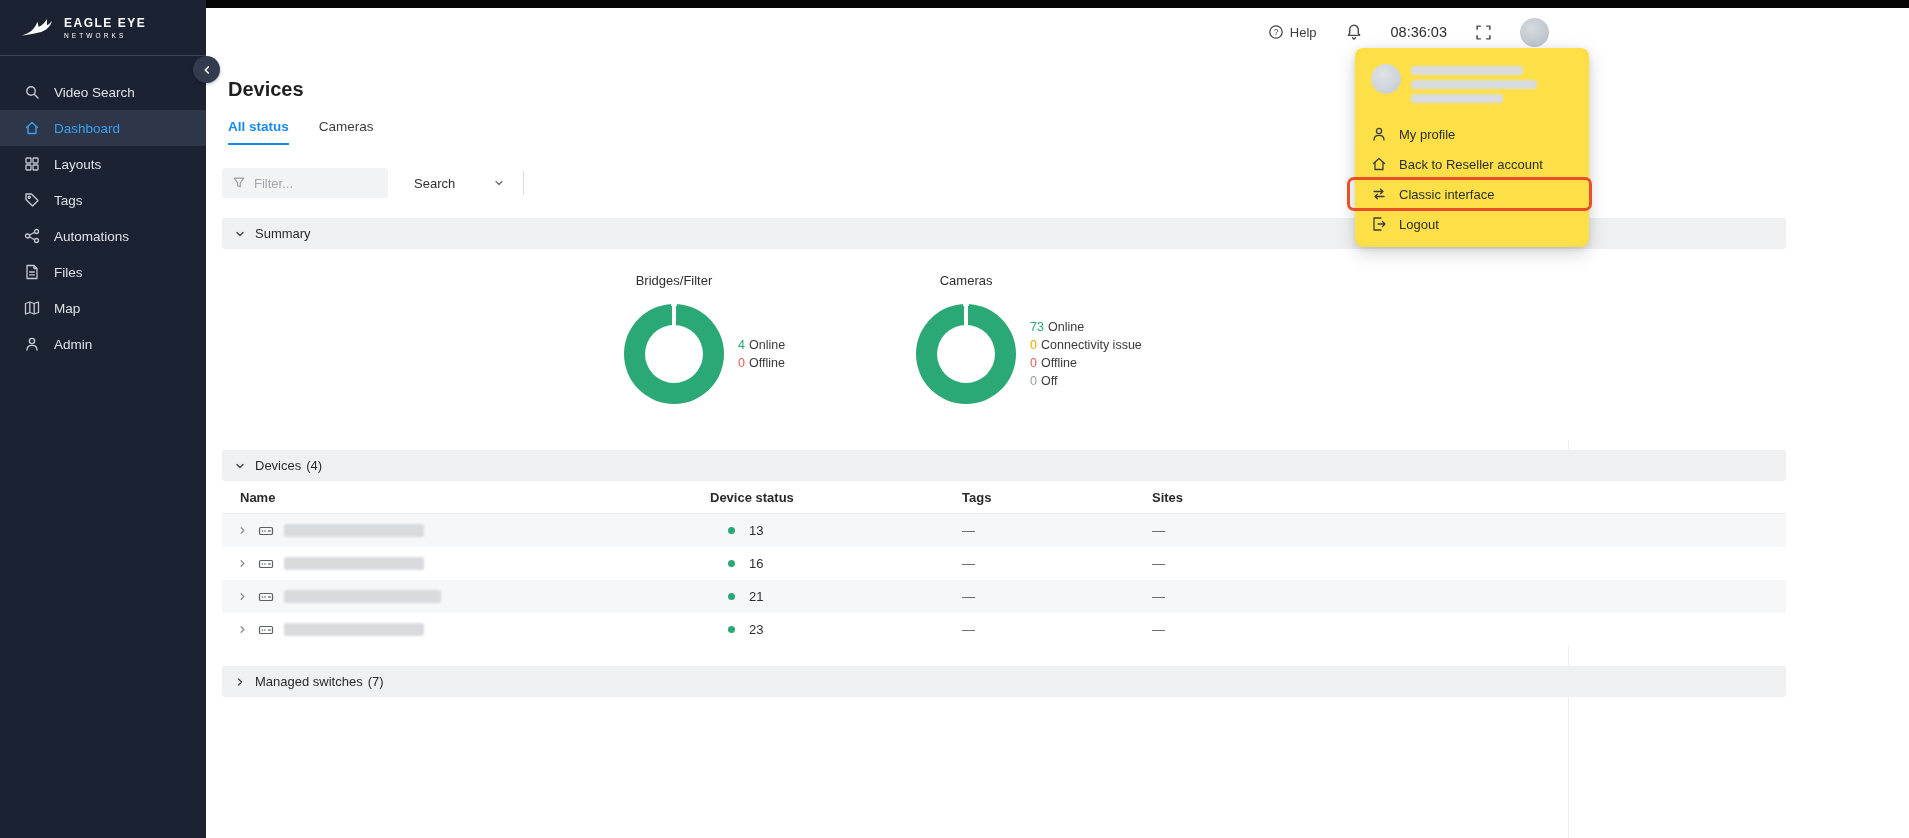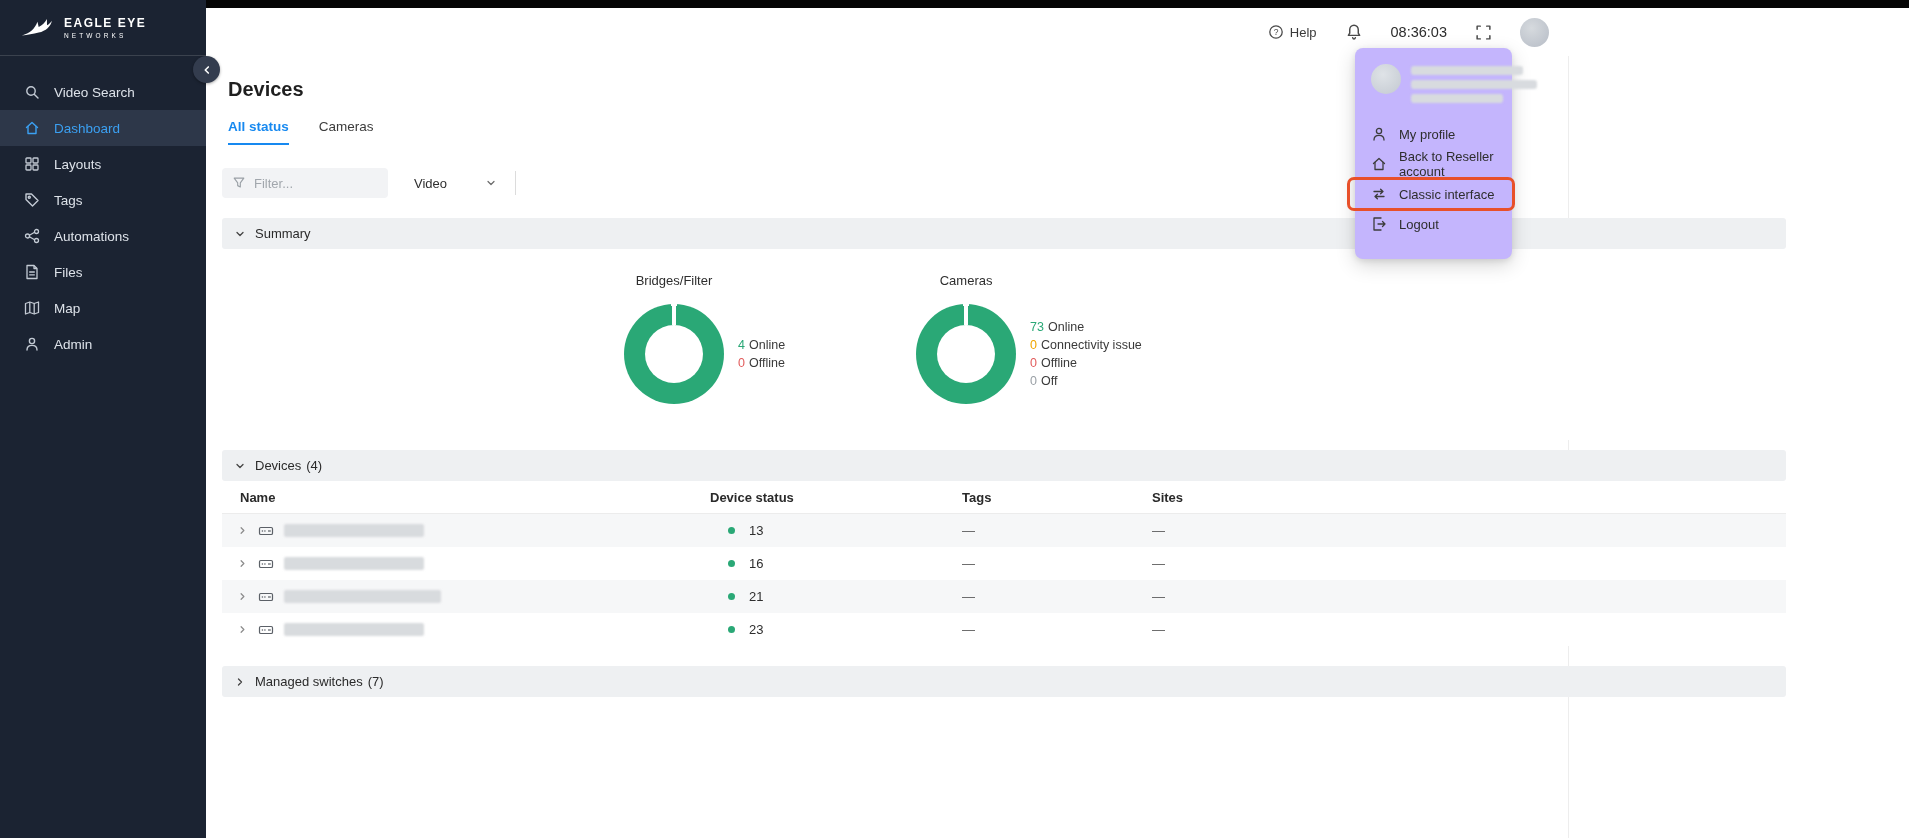--- a/index.html
+++ b/index.html
@@ -56,22 +56,22 @@
   .hicon { color:#4a4a4a; }
   .clock { font-size:14.5px; color:#2c2c2c; }
   .avatar {
     width:29px; height:29px; border-radius:50%;
     background: radial-gradient(circle at 40% 35%, #d6dade, #b6bcc6);
     cursor:pointer;
   }
 
   
   .user-menu {
-    position:absolute; left:1355px; top:48px; width:157px; z-index:30;
-    background:#c4b5fd; border-radius:8px; padding:14px 0 20px;
+    position:absolute; left:1355px; top:48px; width:234px; z-index:30;
+    background:#fde047; border-radius:8px; padding:14px 0 8px;
     box-shadow:0 2px 6px rgba(0,0,0,0.10), 0 6px 20px rgba(0,0,0,0.16);
   }
   .um-user { display:flex; gap:10px; padding:2px 16px 16px; }
   .um-avatar {
     width:30px; height:30px; border-radius:50%; flex:0 0 auto;
     background: radial-gradient(circle at 40% 35%, #dfe3e7, #c3c9d1);
   }
   .um-blur { display:flex; flex-direction:column; gap:5px; padding-top:2px; }
   .blur-line { height:9px; border-radius:3px; background:#d8dbdf; filter:blur(1px); }
   .menu-item {
@@ -344,21 +344,21 @@
   <div class="filter-row">
     <label class="filter-box">
       <span>
         <svg class="ic" width="14" height="14" viewBox="0 0 16 16" fill="none" stroke="currentColor" stroke-width="1.3" stroke-linejoin="round">
             <path d="M2.5 2.5 H13.5 L9.5 7.8 V12.6 L6.5 11 V7.8 Z"></path>
           </svg>
       </span>
       <input type="text" placeholder="Filter..." style="">
     </label>
     <div class="status-select">
-      <span>Video</span>
+      <span>Search</span>
       <span>
         <svg class="ic" width="12" height="12" viewBox="0 0 16 16" fill="none" stroke="#6a6a6a" stroke-width="1.6" stroke-linecap="round" stroke-linejoin="round">
             <path d="M4 6 L8 10 L12 6"></path>
           </svg>
       </span>
     </div>
     <div class="vdiv"></div>
   </div>
 
   <div class="section-header sh-summary">

